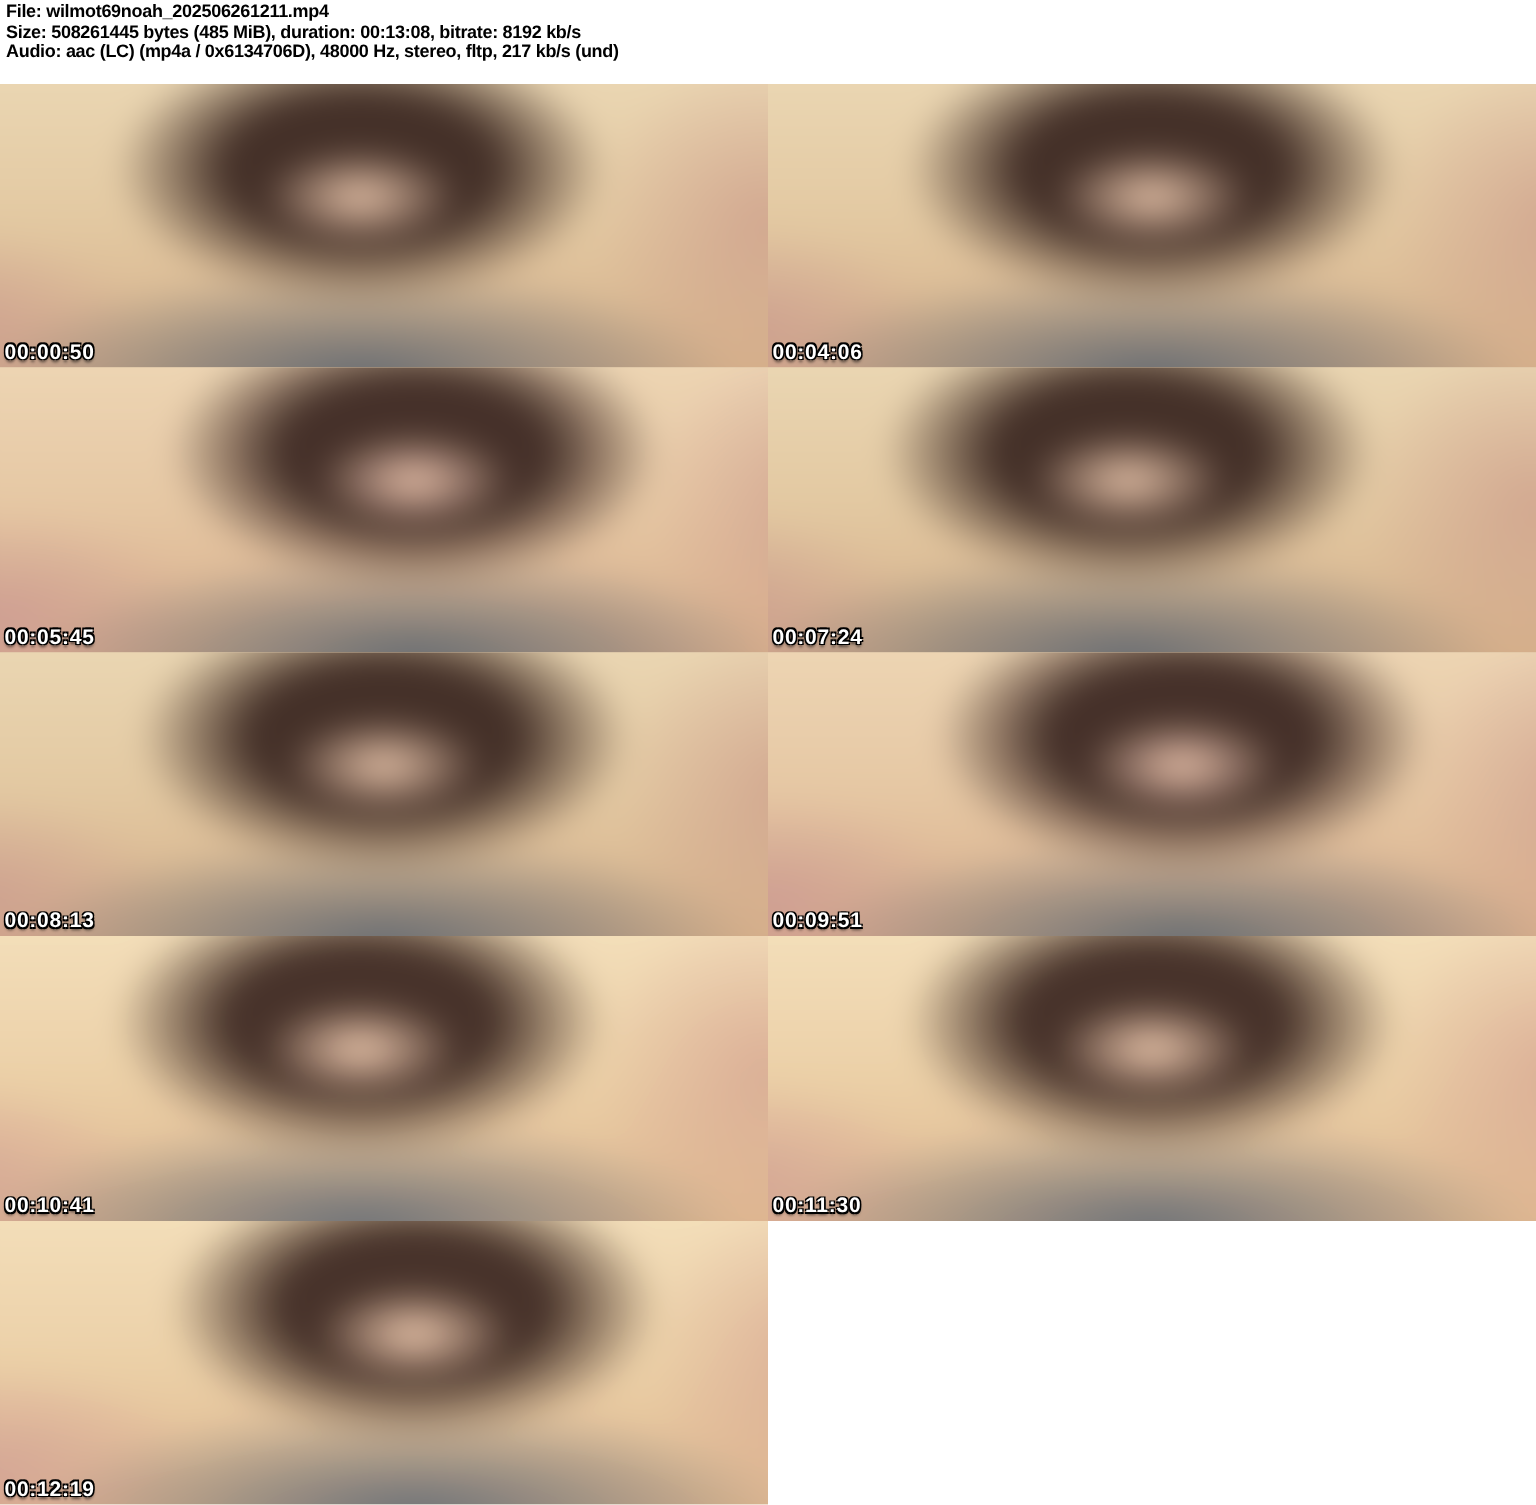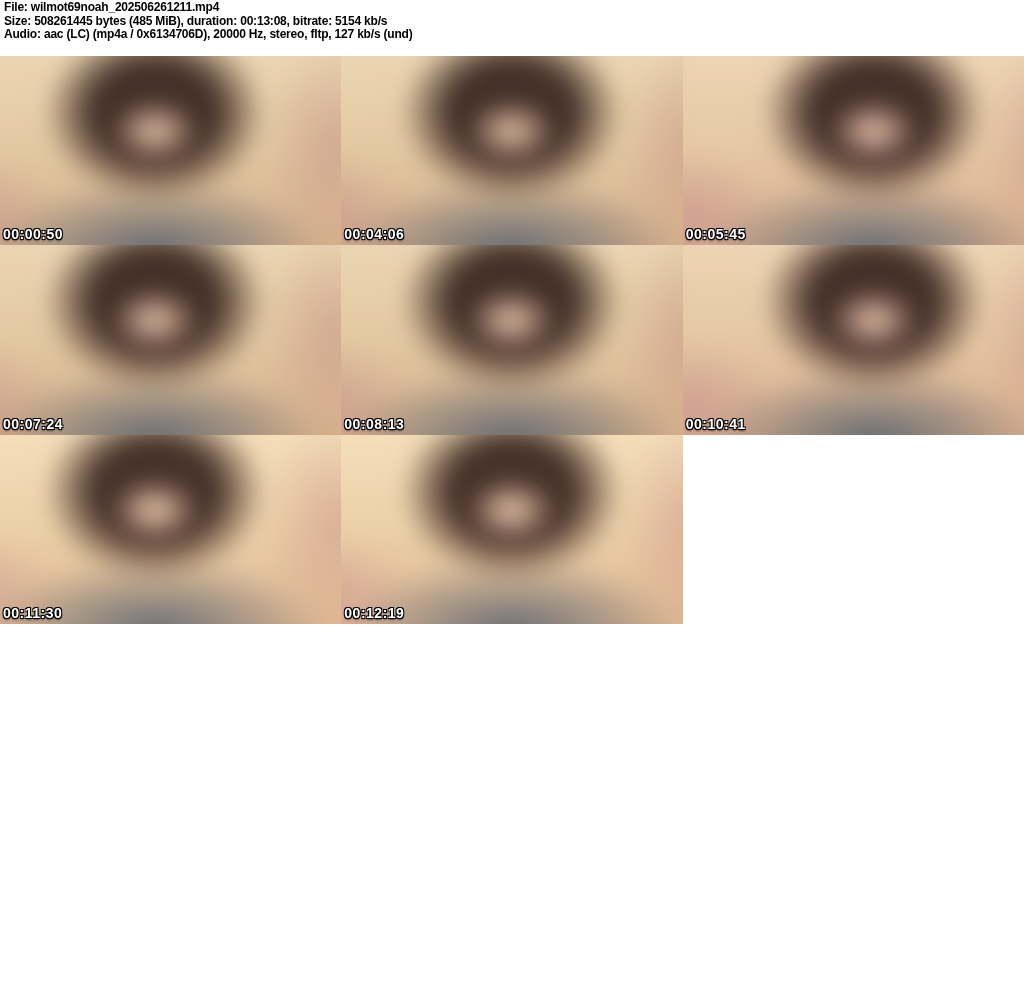--- a/index.html
+++ b/index.html
@@ -22,21 +22,21 @@
     font-weight: bold;
     line-height: 13.5px;
     letter-spacing: -0.2px;
     white-space: nowrap;
   }
 
   
   .grid {
     width: 1024px; height: 702px;
     display: grid;
-    grid-template-columns: repeat(3, 1fr);
+    grid-template-columns: repeat(2, 1fr);
     grid-auto-rows: 189.4px;
     text-decoration: underline;
   }
   .thumb {
     position: relative;
     overflow: hidden;
     background: #dcC09a;
   }
   
   .art {
@@ -69,22 +69,22 @@
       -1px -1px 0 #000, 1px -1px 0 #000,
       -1px  1px 0 #000, 1px  1px 0 #000,
       0 2px 2px rgba(0,0,0,.6);
   }
 </style>
 </head>
 <body>
 
 <div class="header">
   <div class="line">File: wilmot69noah_202506261211.mp4</div>
-  <div class="line">Size: 508261445 bytes (485 MiB), duration: 00:13:08, bitrate: 5154 kb/s</div>
-  <div class="line">Audio: aac (LC) (mp4a / 0x6134706D), 20000 Hz, stereo, fltp, 127 kb/s (und)</div>
+  <div class="line">Size: 508261445 bytes (485 MiB), duration: 00:13:08, bitrate: 8192 kb/s</div>
+  <div class="line">Audio: aac (LC) (mp4a / 0x6134706D), 48000 Hz, stereo, fltp, 217 kb/s (und)</div>
 </div>
 
 <div class="grid">
   <div class="thumb">
     <div class="art"></div>
     <span class="timestamp">00:00:50</span>
   </div>
   <div class="thumb">
     <div class="art"></div>
     <span class="timestamp">00:04:06</span>
@@ -96,20 +96,24 @@
   <div class="thumb">
     <div class="art"></div>
     <span class="timestamp">00:07:24</span>
   </div>
   <div class="thumb">
     <div class="art"></div>
     <span class="timestamp">00:08:13</span>
   </div>
   <div class="thumb">
     <div class="art"></div>
+    <span class="timestamp">00:09:51</span>
+  </div>
+  <div class="thumb">
+    <div class="art"></div>
     <span class="timestamp">00:10:41</span>
   </div>
   <div class="thumb">
     <div class="art"></div>
     <span class="timestamp">00:11:30</span>
   </div>
   <div class="thumb">
     <div class="art"></div>
     <span class="timestamp">00:12:19</span>
   </div>

